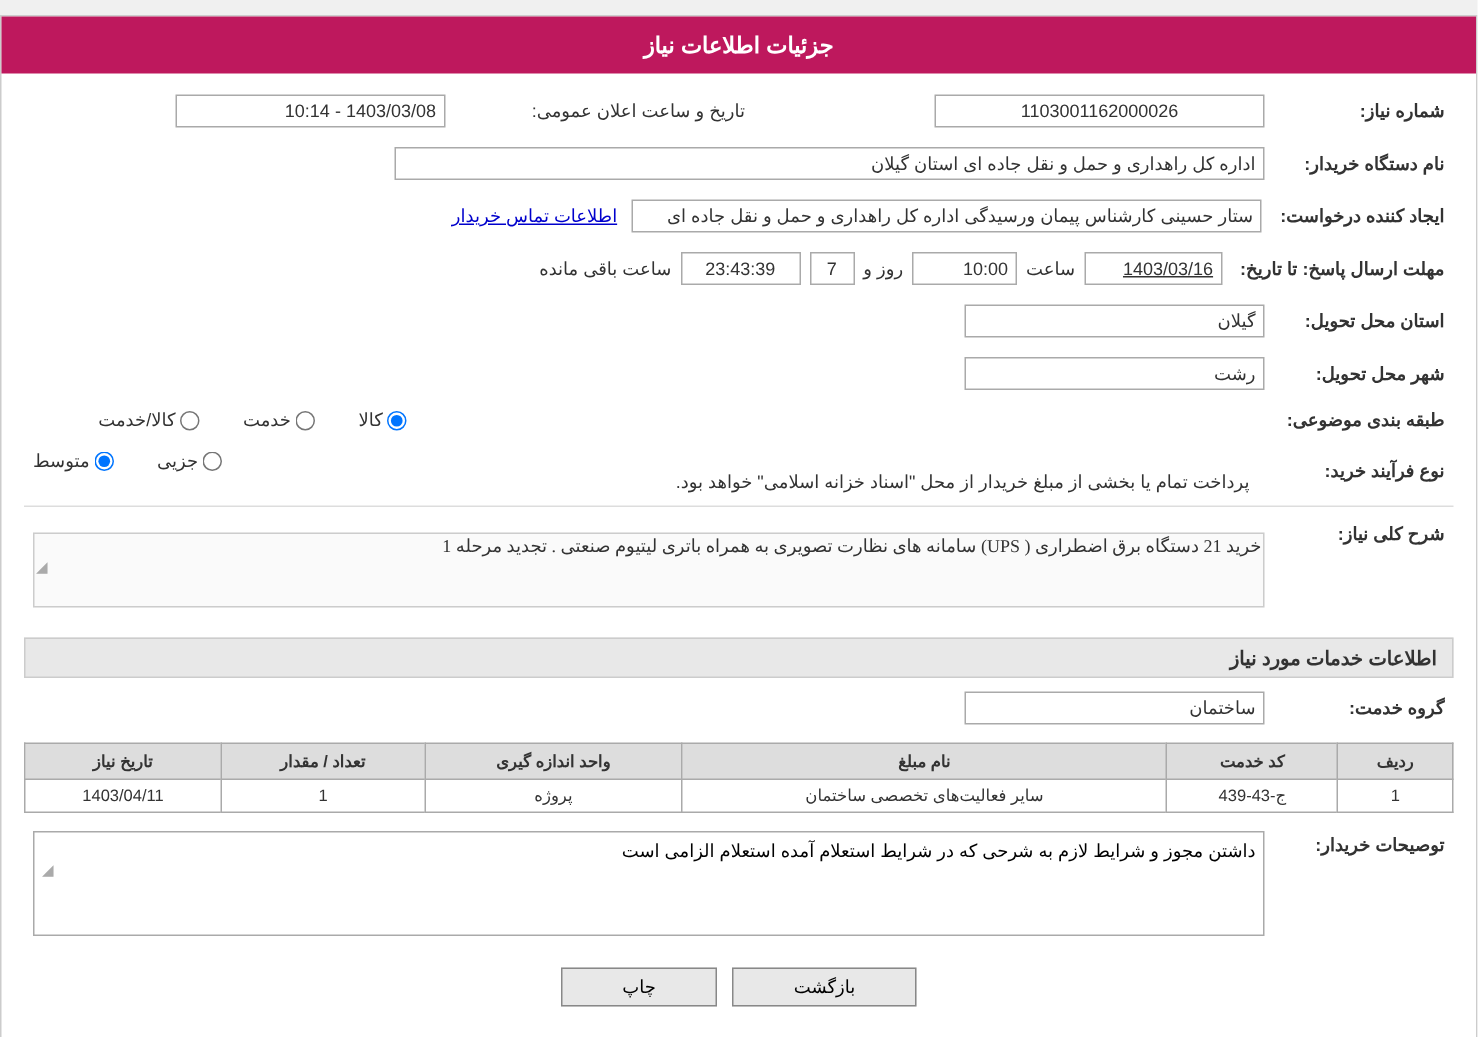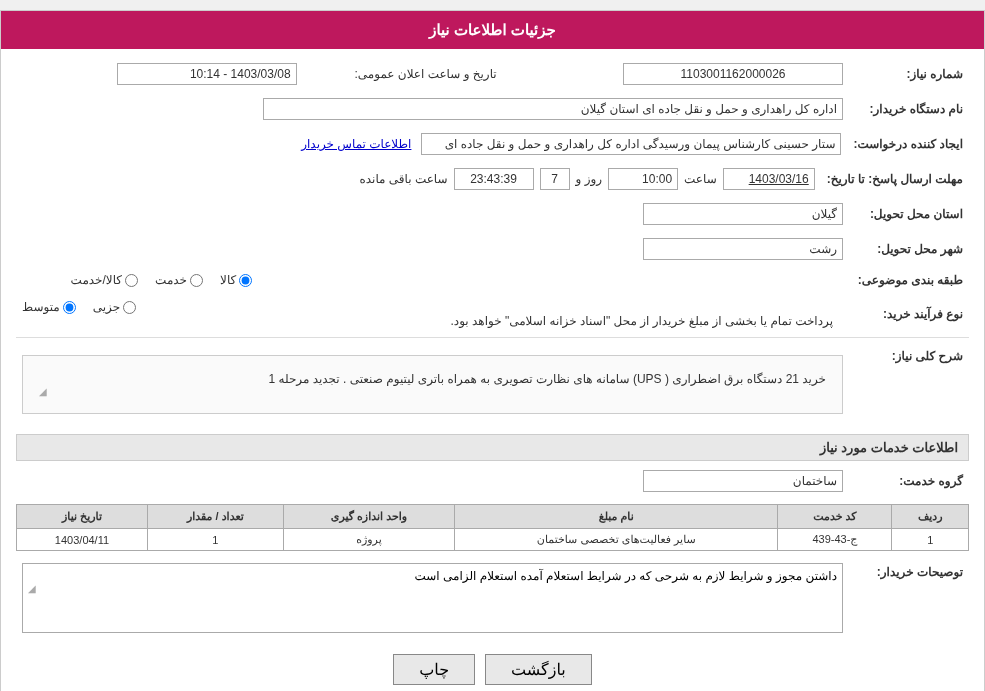--- a/index.html
+++ b/index.html
@@ -68,37 +68,38 @@
     .blue-link {
       color: #0000cc;
       text-decoration: underline;
       cursor: pointer;
     }
     .orange-text {
       color: #000000;
     }
     .radio-group {
       display: flex;
-      gap: 17px;
+      gap: 29px;
       flex-direction: row-reverse;
     }
     .radio-item {
       display: flex;
       align-items: center;
       gap: 3px;
       flex-direction: row-reverse;
     }
     .needs-section {
       border: 1px solid #ccc;
-      padding: 16px;
+      padding: 1px;
       margin: 8px 0;
       background: #fafafa;
       text-align: right;
       direction: rtl;
       min-height: 50px;
+      font-family: Liberation Serif, serif;
     }
     .data-table {
       width: 100%;
       border-collapse: collapse;
       margin: 8px 0;
       font-size: 11px;
     }
     .data-table th {
       background: #ddd;
       border: 1px solid #aaa;
@@ -124,25 +125,25 @@
       width: 100%;
     }
     .buttons-row {
       text-align: center;
       padding: 12px 0;
       display: flex;
       justify-content: center;
       gap: 10px;
     }
     .btn {
-      padding: 5px 25px;
+      padding: 5px 40px;
       border: 1px solid #888;
       cursor: pointer;
       font-family: Tahoma, Arial, sans-serif;
-      font-size: 16px;
+      font-size: 12px;
     }
     .btn-print {
       background: #e8e8e8;
     }
     .btn-back {
       background: #e8e8e8;
     }
     .separator-line {
       border-top: 1px solid #ddd;
       margin: 5px 0;

